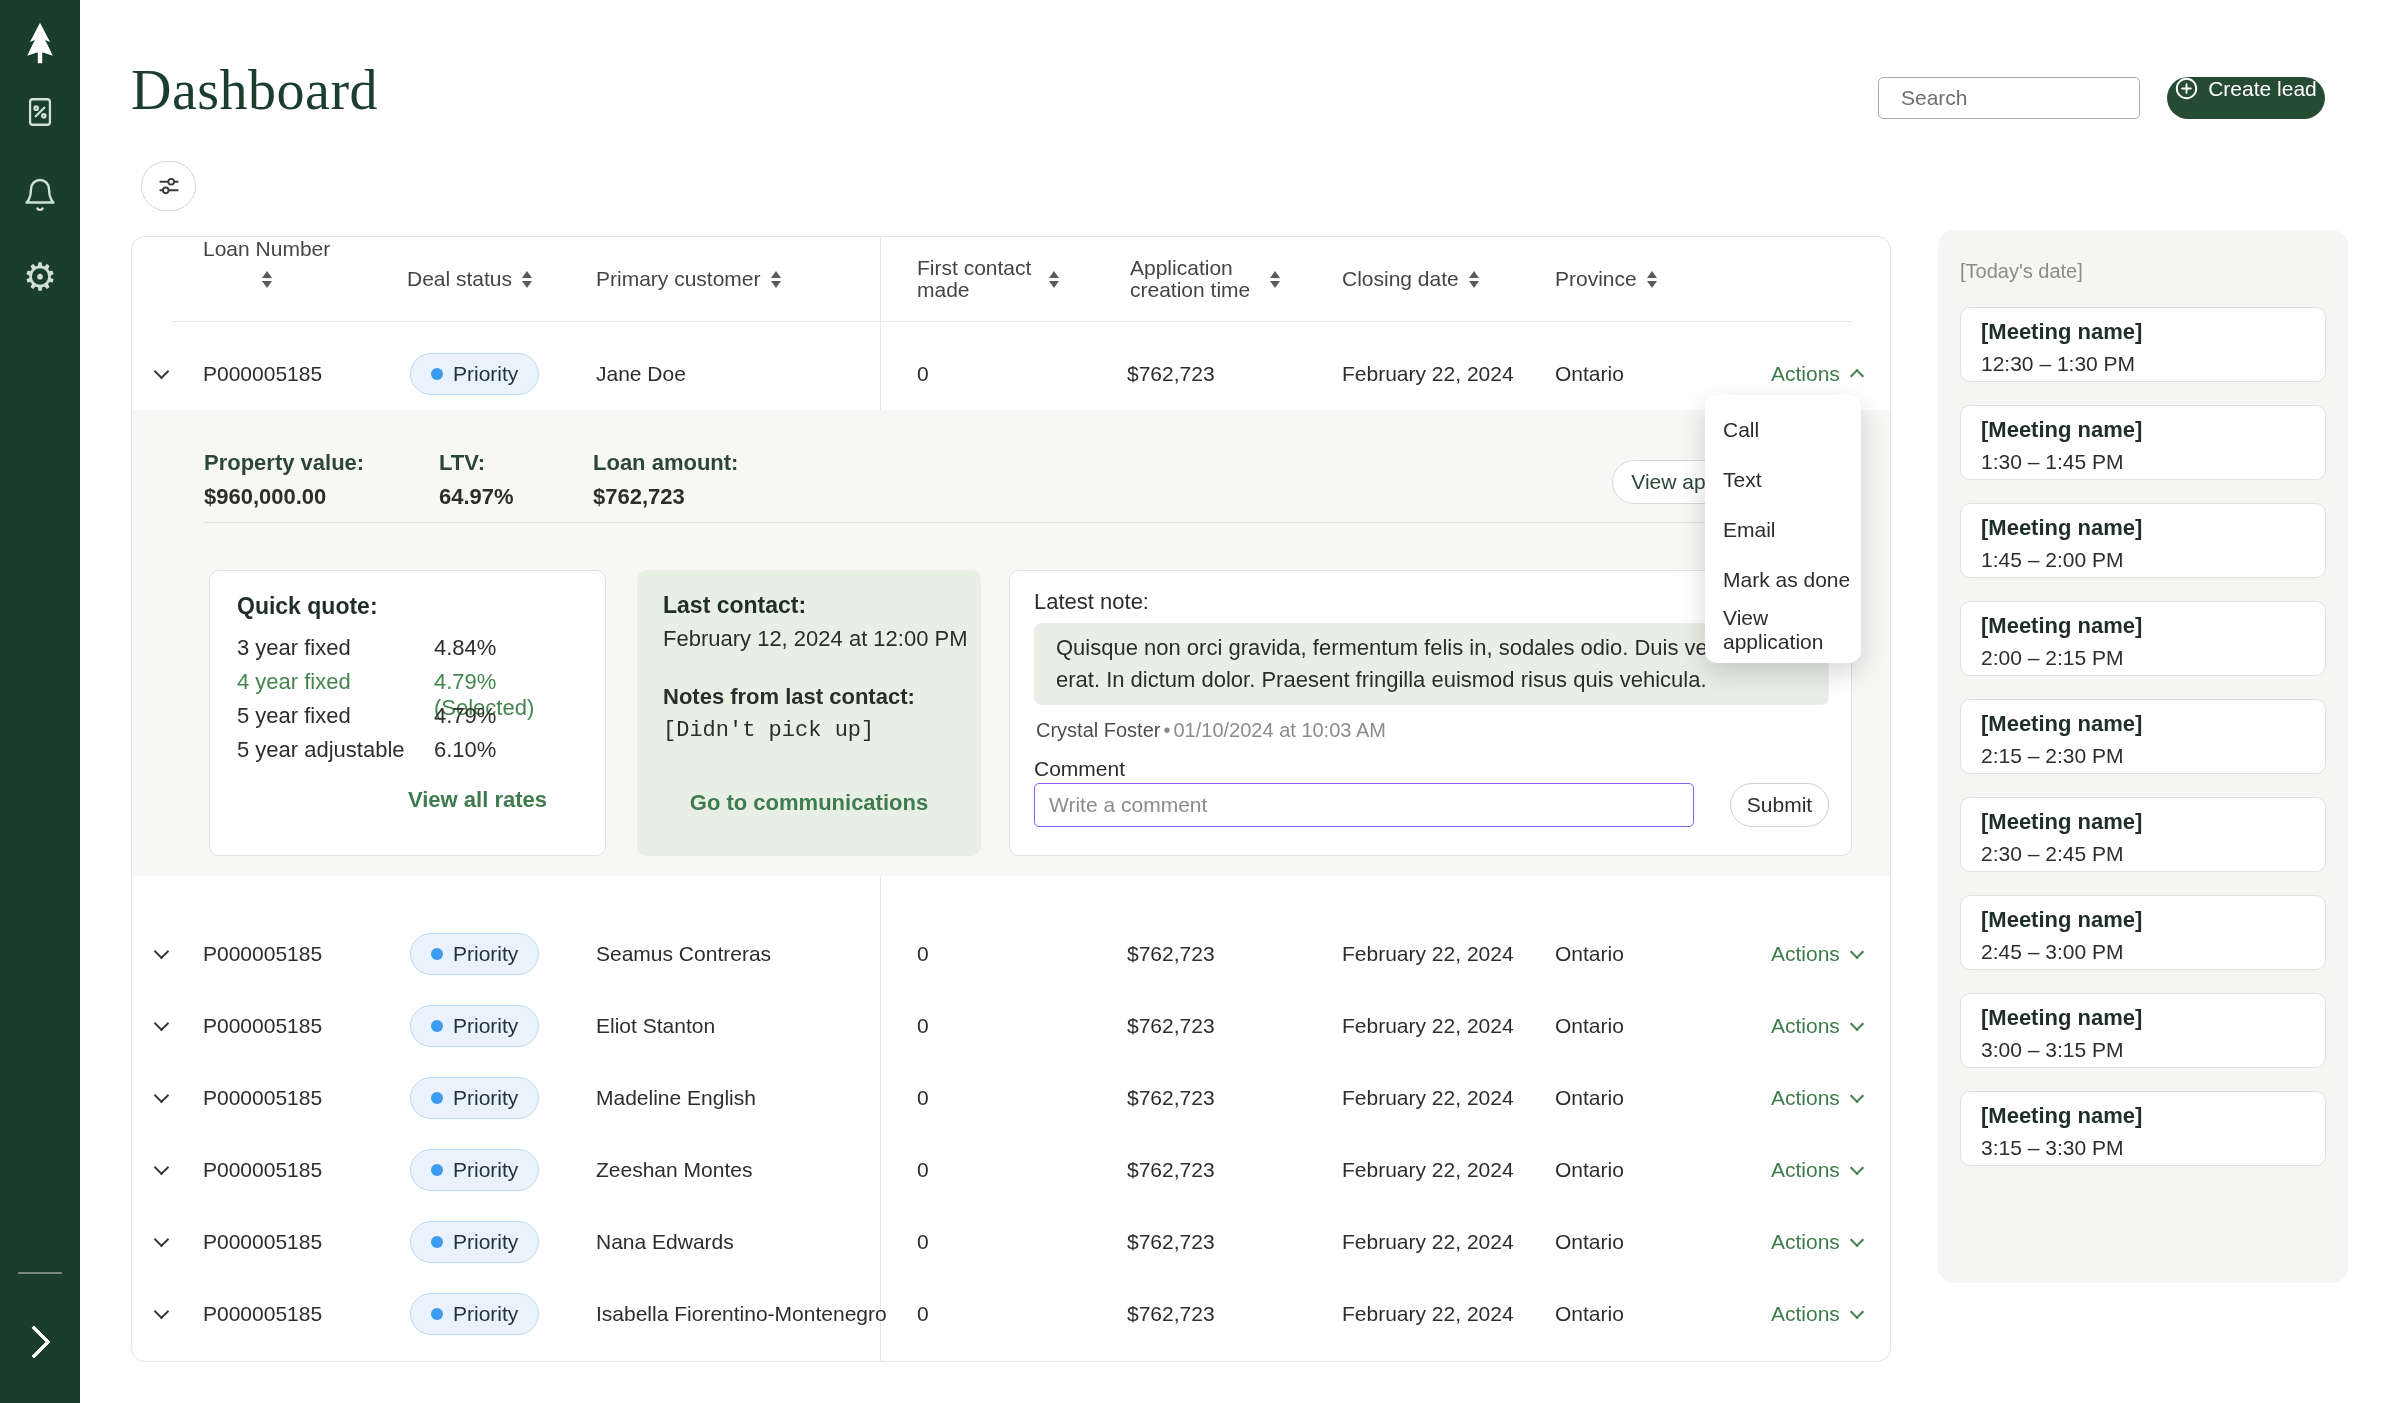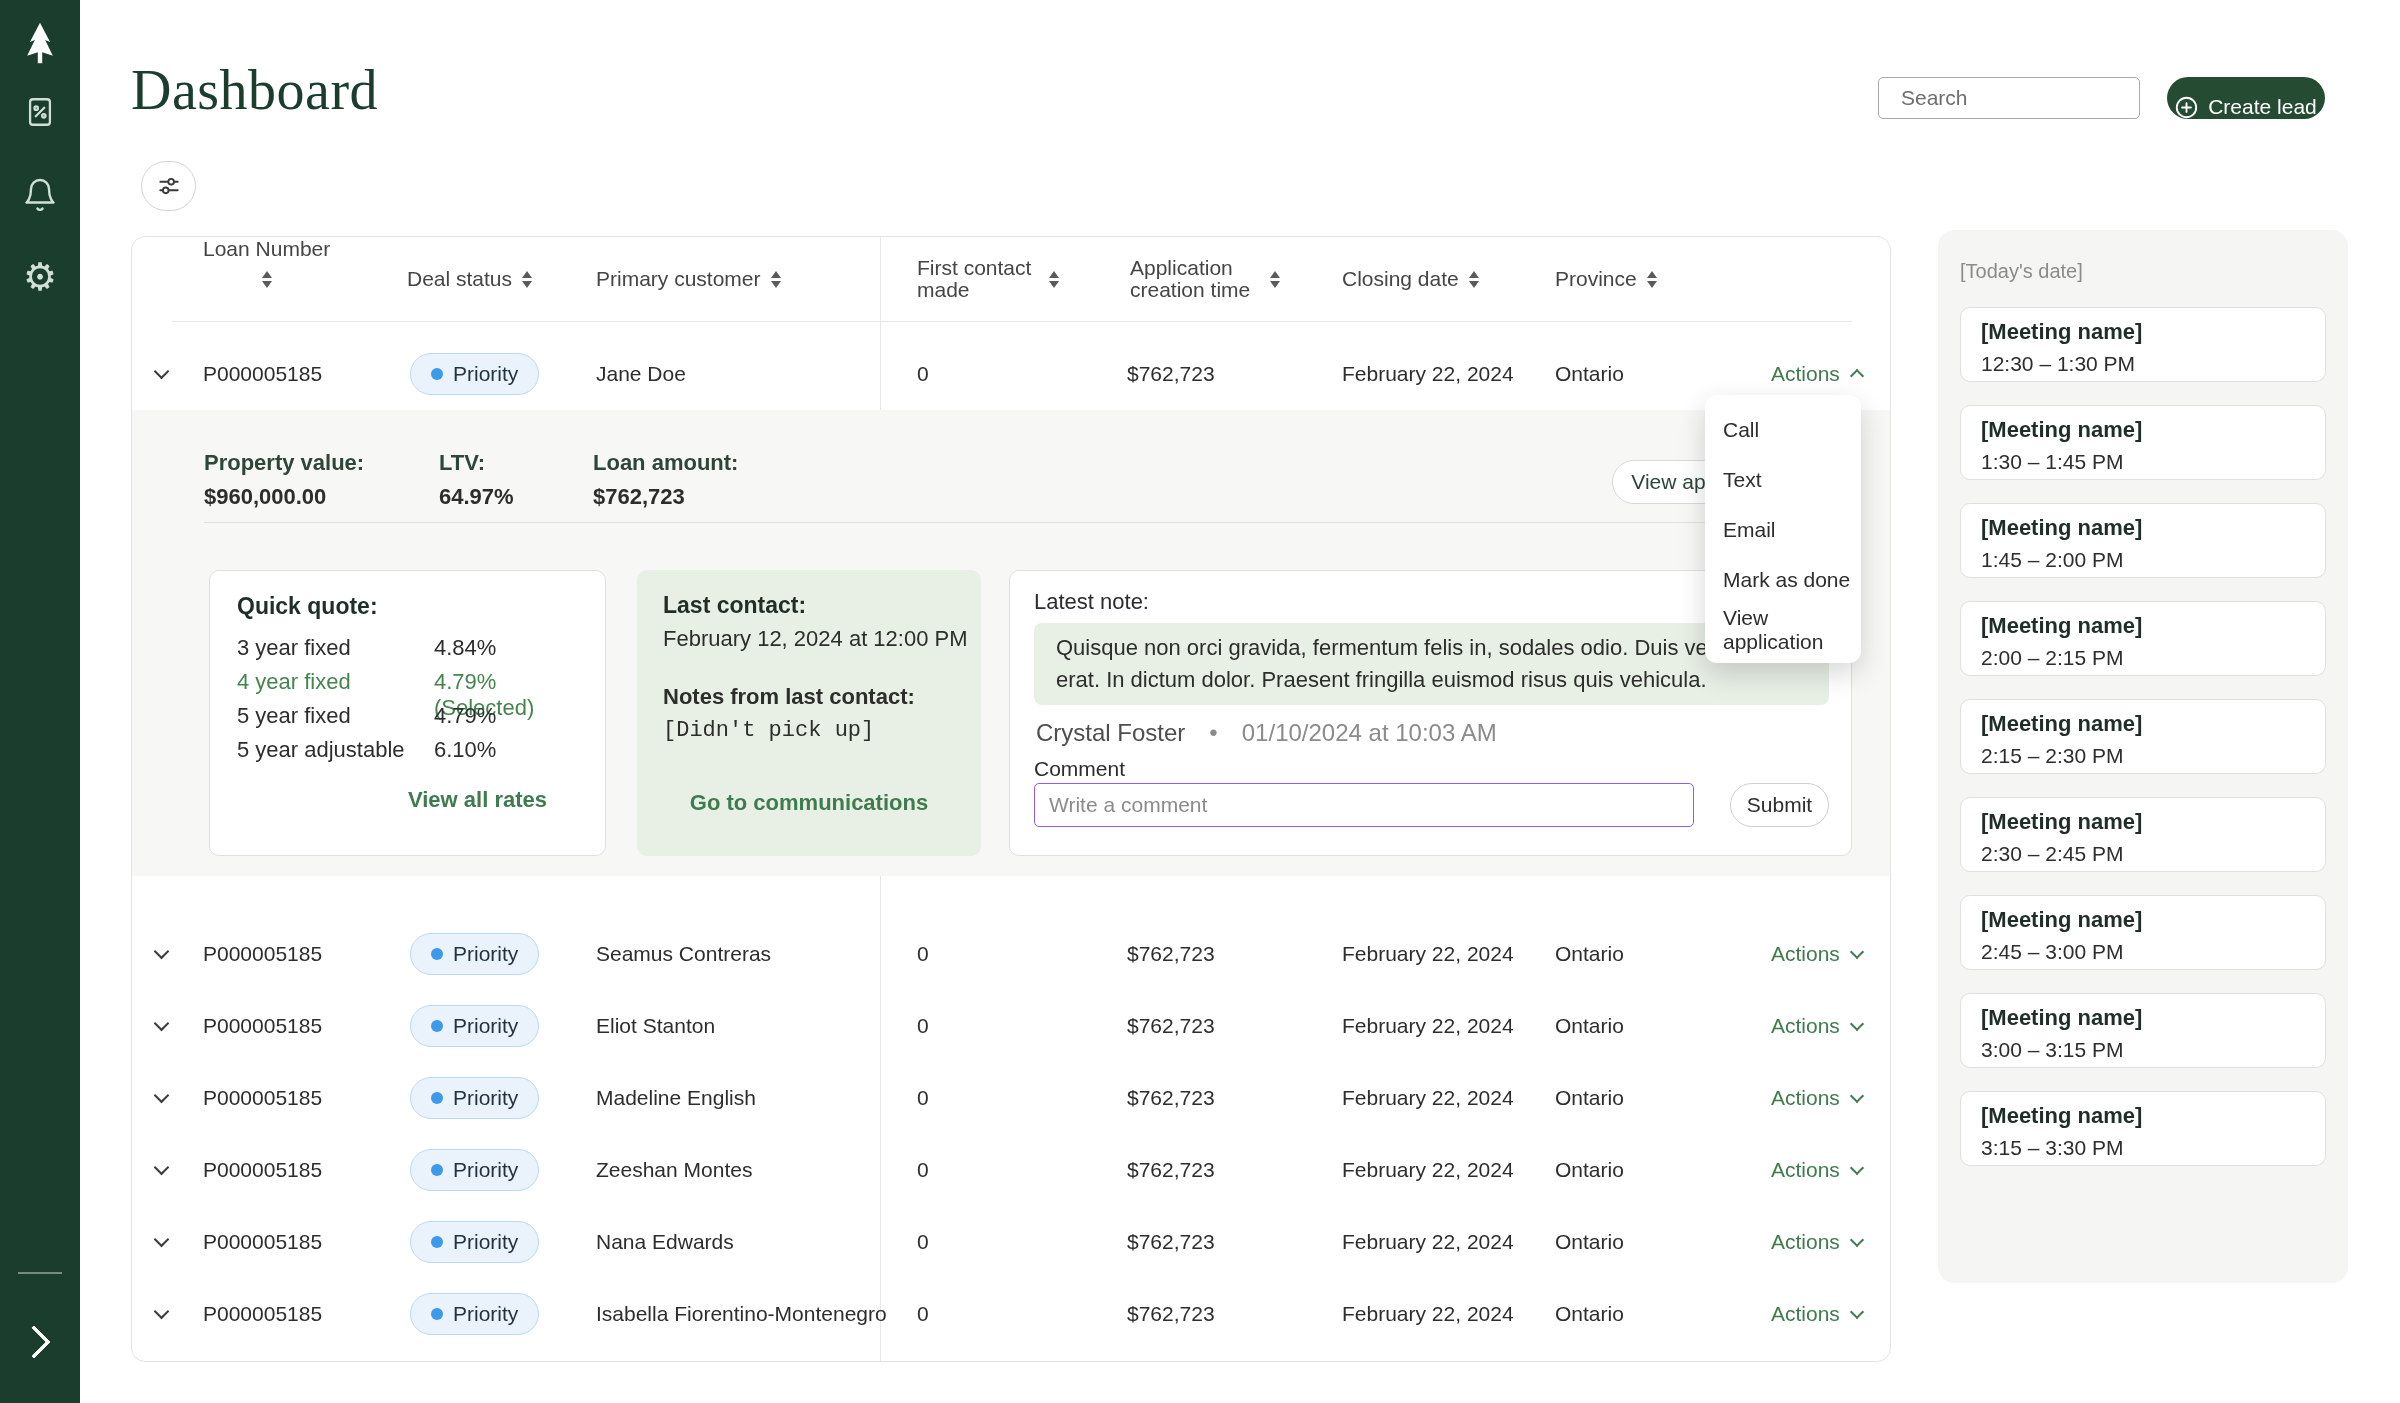--- a/index.html
+++ b/index.html
@@ -21,21 +21,21 @@
   .chv.right { transform:rotate(-45deg); }
   #sb-expand { left:22px; top:1330px; width:36px; height:36px; color:#fff; cursor:pointer; }
   #sb-expand .chv { width:24px; height:24px; border-width:4px; border-radius:2px; }
 
   
   #page-title { left:131px; top:58px; font-family:"Liberation Serif", serif; font-size:56px; font-weight:500; color:#1b3d2e; letter-spacing:.5px; }
   #search-box { left:1878px; top:77px; width:262px; height:42px; border:1px solid #a9a9a7; border-radius:5px; background:#fff; display:flex; align-items:center; padding-left:12px; gap:10px; }
   #search-box svg { stroke:#4a4a48; fill:none; stroke-width:2; stroke-linecap:round; }
   #search-input { border:none; outline:none; flex:1; height:36px; font-size:21px; color:#2d2d2b; font-family:"Liberation Sans", sans-serif; background:transparent; }
   #search-input::placeholder { color:#6e6e6c; }
-  #create-lead { left:2167px; top:77px; width:158px; height:42px; border-radius:21px; background:#264b33; color:#fff; display:flex; align-items:flex-end; justify-content:center; gap:10px; font-size:21px; cursor:pointer; border:none; }
+  #create-lead { left:2167px; top:77px; width:158px; height:42px; border-radius:21px; background:#264b33; color:#fff; display:flex; align-items:flex-start; justify-content:center; gap:10px; font-size:21px; cursor:pointer; border:none; }
   #create-lead svg { stroke:#fff; fill:none; stroke-width:1.8; stroke-linecap:round; }
   #filter-btn { left:141px; top:161px; width:55px; height:50px; border:1px solid #d4d4d2; border-radius:25px; background:#fff; display:flex; align-items:center; justify-content:center; cursor:pointer; }
   #filter-btn svg { stroke:#3a3a38; stroke-width:1.8; stroke-linecap:round; }
 
   
   #table-card { left:131px; top:236px; width:1760px; height:1126px; border:1px solid #e3e3e1; border-radius:14px; background:#fff; }
   #col-divider { left:748px; top:0; width:0; height:1124px; border-left:1px solid #e7e7e5; }
   .hc { position:absolute; top:0; height:84px; display:flex; align-items:center; gap:10px; font-size:21px; color:#454543; cursor:pointer; }
   .hc .lbl2 { width:122px; line-height:22px; }
   .sort { display:flex; flex-direction:column; gap:3px; }
@@ -73,21 +73,21 @@
   .qq-sel { color:#44854f; }
   #qq-viewall { position:absolute; right:58px; bottom:42px; font-size:22px; font-weight:700; color:#3e7b4f; cursor:pointer; }
 
   #lc-card { left:505px; top:160px; width:344px; height:286px; background:#e8efe5; border-radius:10px; }
   .lc-txt { position:absolute; left:26px; font-size:22px; color:#2d2d2b; }
   #lc-link { position:absolute; left:0; right:0; bottom:40px; text-align:center; font-size:22px; font-weight:700; color:#3e7b4f; cursor:pointer; }
 
   #ln-card { left:877px; top:160px; width:843px; height:286px; background:#fff; border:1px solid #e0e0de; border-radius:10px; }
   #ln-title { position:absolute; left:24px; top:18px; font-size:22px; color:#2d2d2b; }
   #ln-box { position:absolute; left:24px; top:52px; width:795px; height:82px; background:#e8efe5; border-radius:8px; padding:9px 22px; font-size:22px; line-height:32px; color:#2d2d2b; overflow:hidden; }
-  #ln-meta { position:absolute; left:26px; top:148px; font-size:24px; color:#8b8b89; display:flex; gap:24px; }
+  #ln-meta { position:absolute; left:26px; top:148px; font-size:20px; color:#8b8b89; display:flex; gap:3px; }
   #ln-author { color:#4e4e4c; }
   #ln-comment-label { position:absolute; left:24px; top:186px; font-size:21px; color:#2d2d2b; }
   #comment-input { position:absolute; left:24px; top:212px; width:660px; height:44px; border:1px solid #8b5cf6; border-radius:5px; font-size:21px; color:#2d2d2b; padding-left:14px; font-family:"Liberation Sans", sans-serif; outline:none; }
   #comment-input::placeholder { color:#8b8b89; }
   #submit-btn { position:absolute; left:720px; top:212px; width:99px; height:44px; border-radius:22px; background:#fff; border:1px solid #cfcfcd; font-size:21px; color:#2d2d2b; display:flex; align-items:center; justify-content:center; cursor:pointer; }
 
   
   #actions-menu { left:1705px; top:395px; width:156px; height:268px; background:#fff; border-radius:12px; box-shadow:0 10px 28px rgba(0,0,0,.16); z-index:60; padding-top:10px; }
   .menu-item { height:50px; display:flex; align-items:center; padding-left:18px; font-size:21px; color:#2d2d2b; cursor:pointer; }
 

